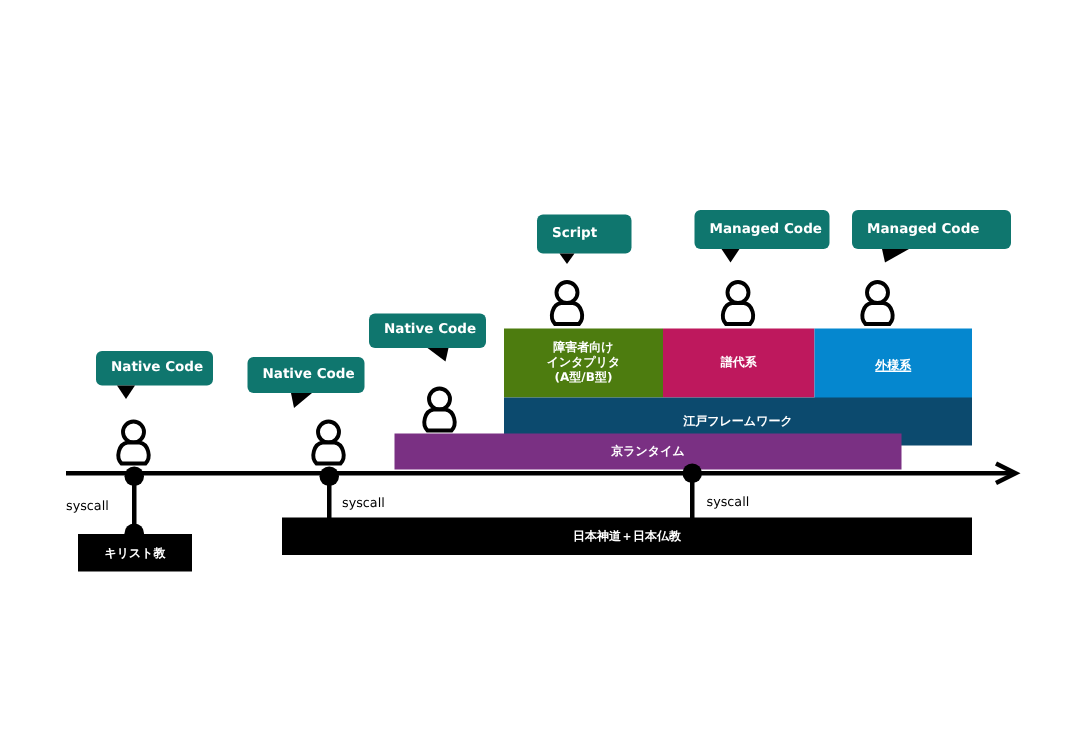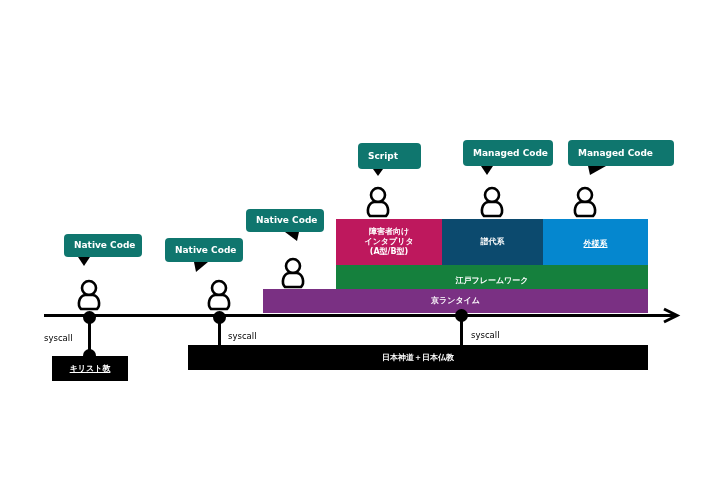--- a/index.html
+++ b/index.html
@@ -44,44 +44,44 @@
 <div class="bubble" style="left:463px;top:140px;width:90px;height:26px;">
   <span>Managed Code</span>
 </div>
 <div class="tail" style="left:481px;top:166px;border-left:6px solid transparent;border-right:6px solid transparent;border-top:9px solid #000;"></div>
 
 <div class="bubble" style="left:568px;top:140px;width:106px;height:26px;">
   <span>Managed Code</span>
 </div>
 <div class="tail" style="left:588px;top:166px;border-left:2px solid transparent;border-right:16px solid transparent;border-top:9px solid #000;"></div>
 
-<div class="block" style="left:336px;top:219px;width:106px;height:46px;background:#be185d;white-space:pre-line;">
+<div class="block" style="left:336px;top:219px;width:106px;height:46px;background:#4d7c0f;white-space:pre-line;">
   <span>障害者向け
 インタプリタ
 (A型/B型)</span>
 </div>
-<div class="block" style="left:442px;top:219px;width:101px;height:46px;background:#0c4a6e;">
+<div class="block" style="left:442px;top:219px;width:101px;height:46px;background:#be185d;">
   <span>譜代系</span>
 </div>
 <div class="block" style="left:543px;top:219px;width:105px;height:50px;background:#0587CF;text-decoration:underline;">
   <span>外様系</span>
 </div>
-<div class="block" style="left:336px;top:265px;width:312px;height:32px;background:#15803d;">
+<div class="block" style="left:336px;top:265px;width:312px;height:32px;background:#0c4a6e;">
   <span>江戸フレームワーク</span>
 </div>
-<div class="block" style="left:263px;top:289px;width:385px;height:24px;background:#7A3083;">
+<div class="block" style="left:263px;top:289px;width:338px;height:24px;background:#7A3083;">
   <span>京ランタイム</span>
 </div>
 
 <svg class="abs" style="left:0;top:305px;" width="720" height="20">
   <line x1="44" y1="10.5" x2="676" y2="10.5" stroke="#000" stroke-width="3"></line>
   <polyline points="664,4 677,10.5 664,17" fill="none" stroke="#000" stroke-width="3"></polyline>
 </svg>
 
-<div class="block" style="left:52px;top:356px;width:76px;height:25px;background:#000;text-decoration:underline;">
+<div class="block" style="left:52px;top:356px;width:76px;height:25px;background:#000;">
   <span>キリスト教</span>
 </div>
 <div class="block" style="left:188px;top:345px;width:460px;height:25px;background:#000;">
   <span>日本神道＋日本仏教</span>
 </div>
 
 <div class="dot" style="left:83px;top:311px;"></div>
 <div class="stem" style="left:88px;top:316px;height:40px;"></div>
 <div class="dot" style="left:83px;top:349px;"></div>
 

